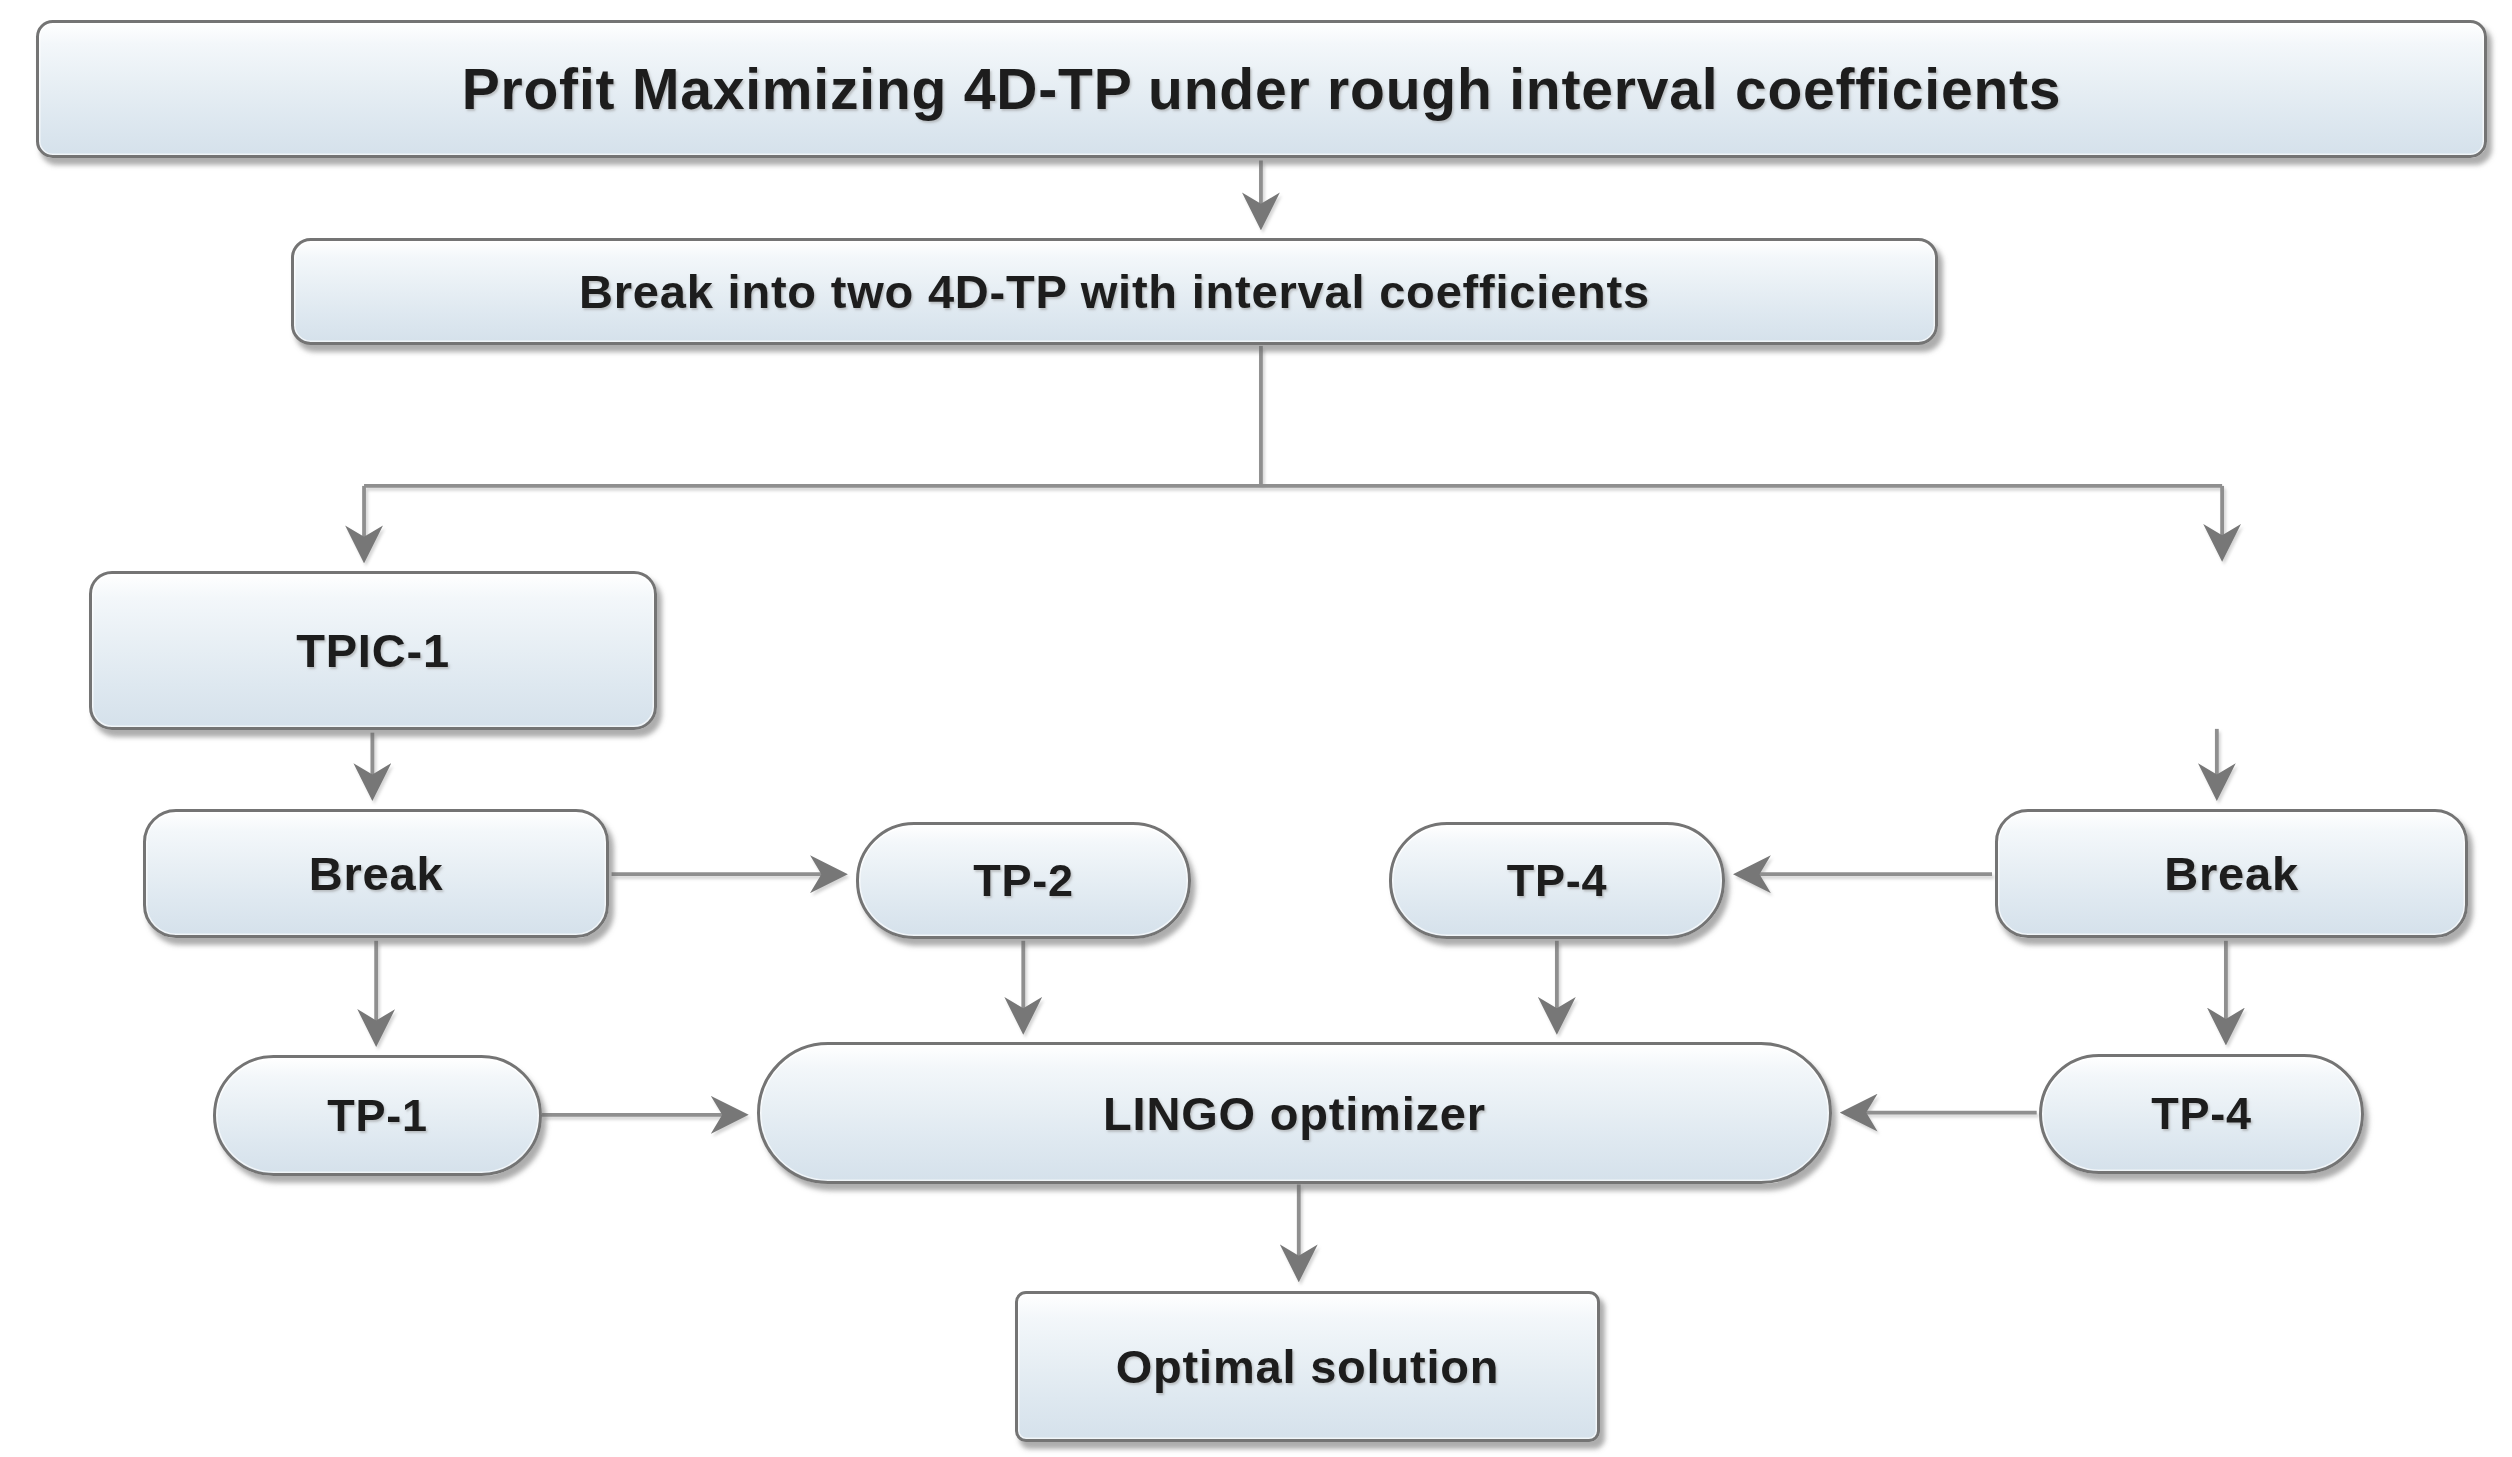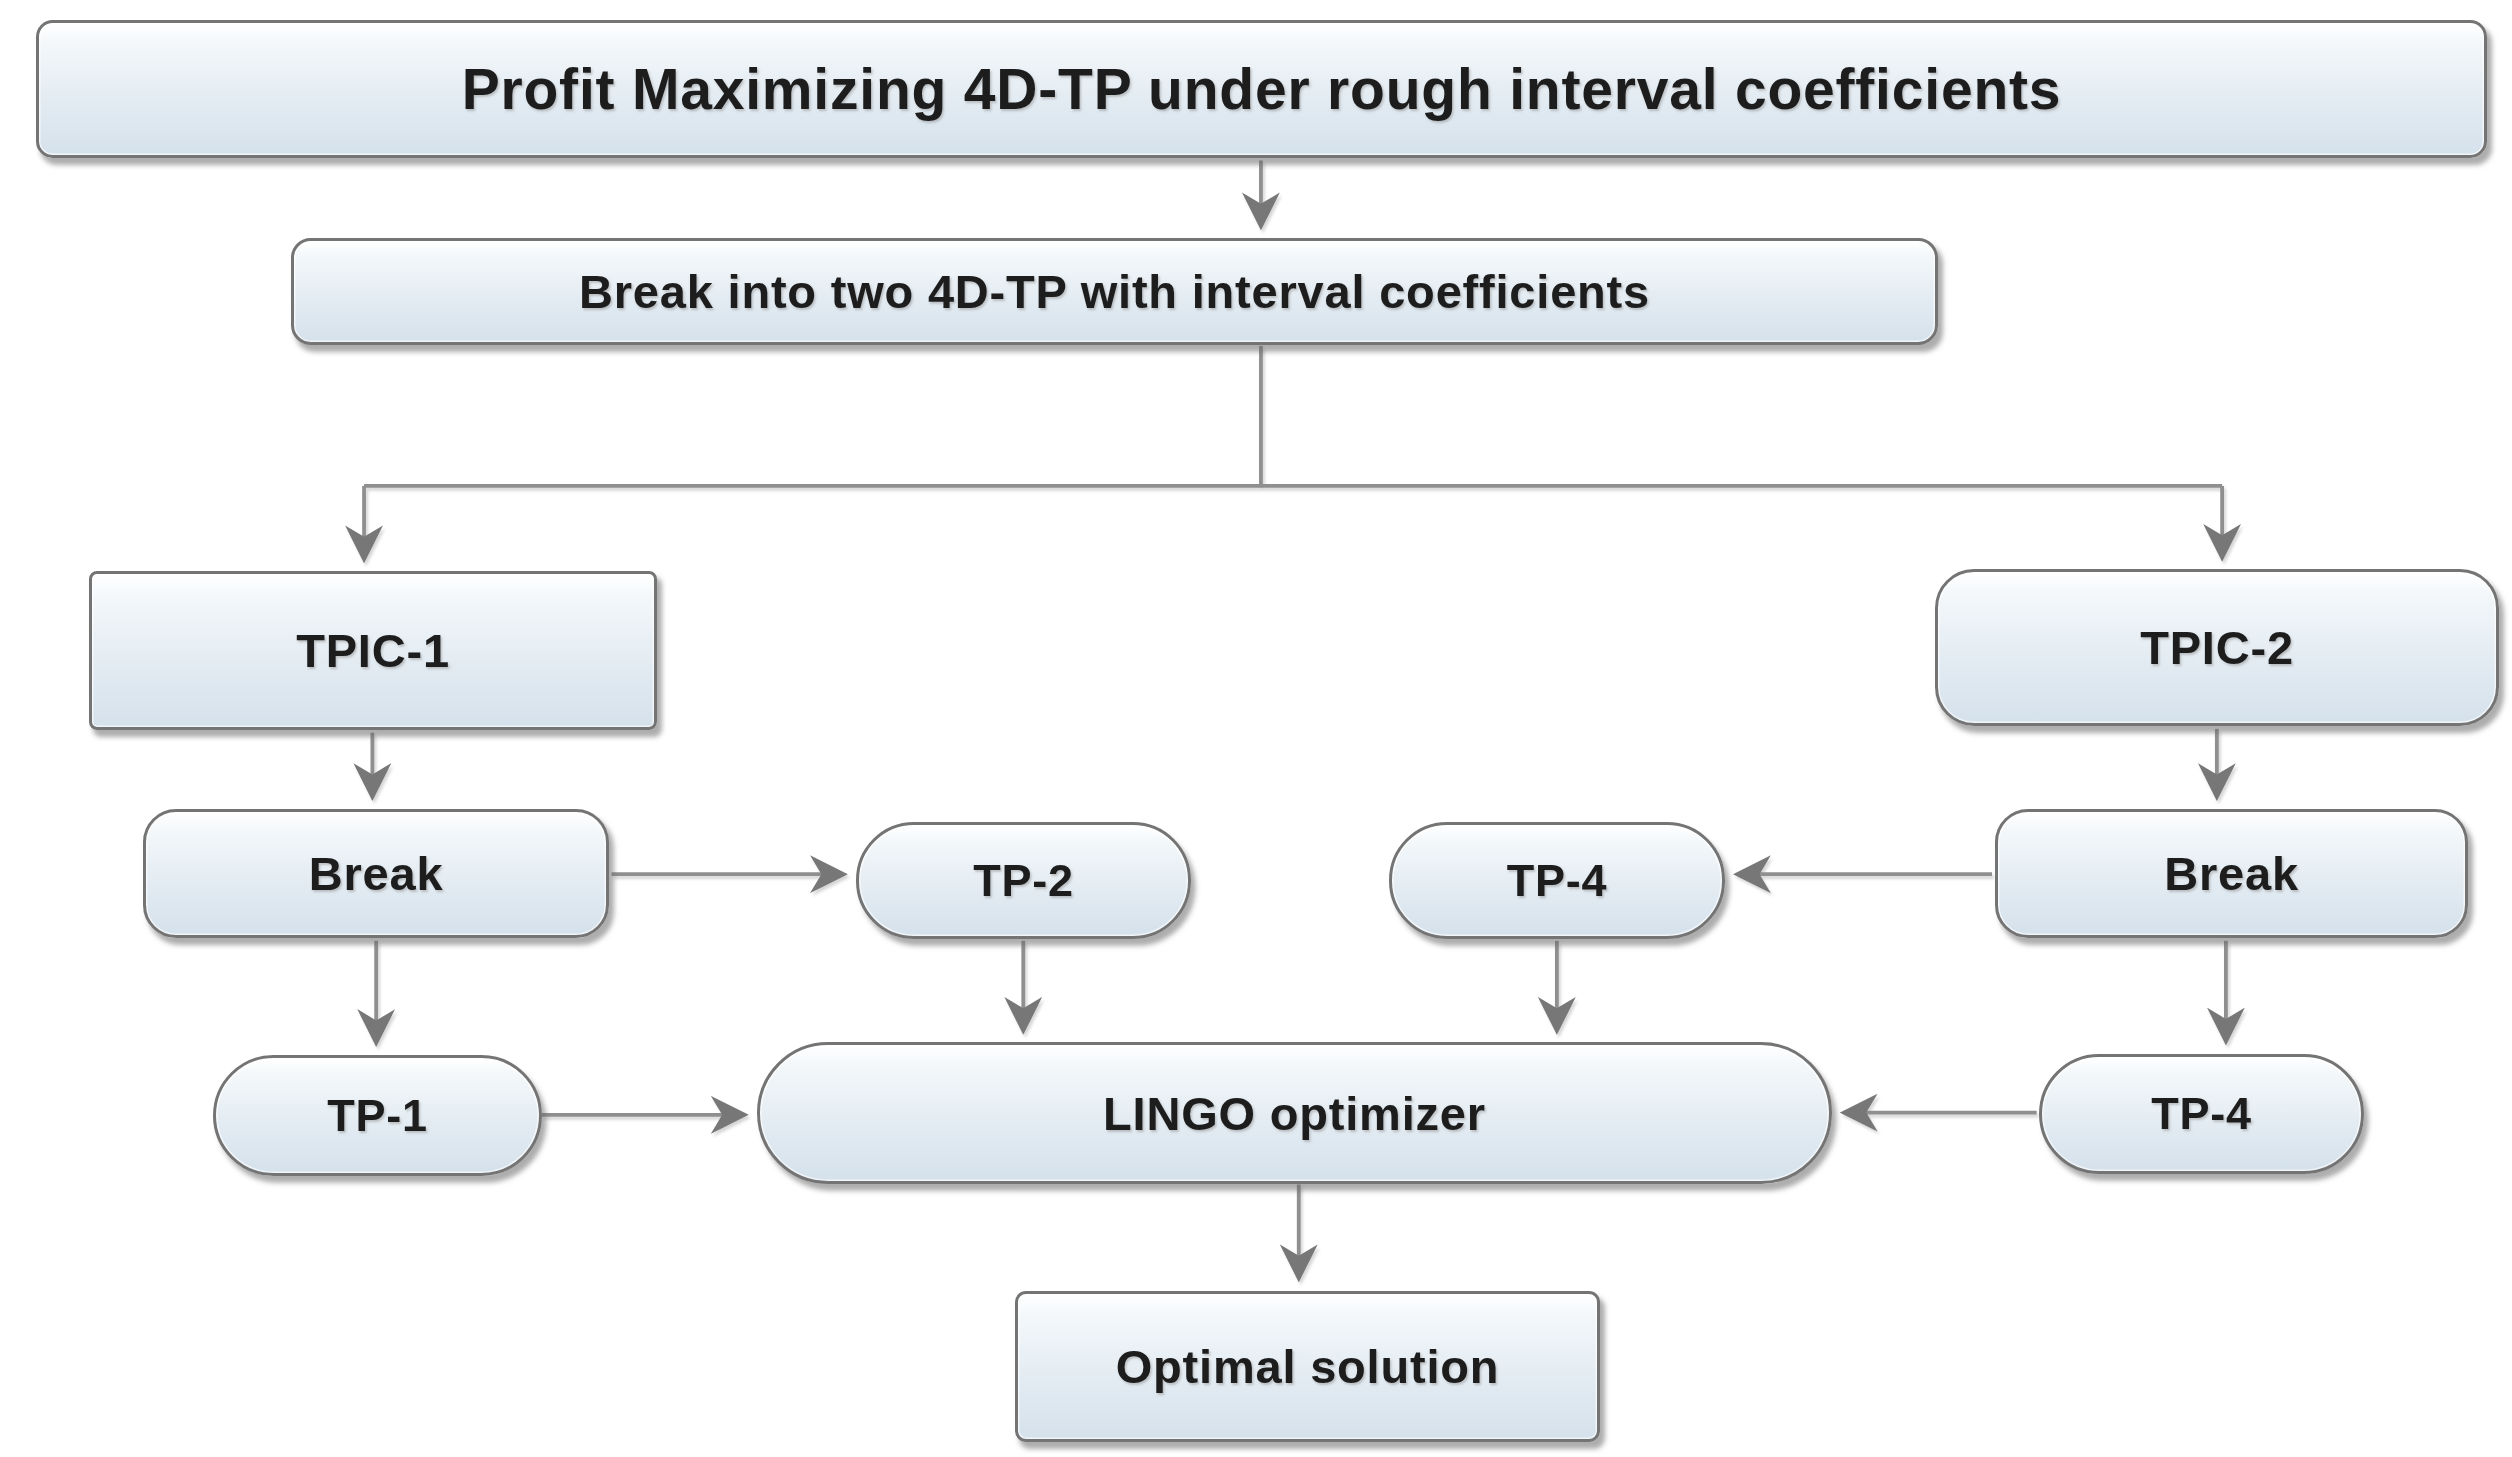--- a/index.html
+++ b/index.html
@@ -83,27 +83,24 @@
   </svg>
 
   <div class="node f-title" style="left:36px; top:19.7px; width:2451px; height:138px; border-radius:16.7px;">
     <span>Profit Maximizing 4D-TP under rough interval coefficients</span>
   </div>
 
   <div class="node f-node" style="left:291px; top:238px; width:1647px; height:107px; border-radius:19.7px;">
     <span>Break into two 4D-TP with interval coefficients</span>
   </div>
 
-  <div class="node f-node" style="left:89px; top:571px; width:568px; height:159px; border-radius:8px;">
+  <div class="node f-node" style="left:89px; top:571px; width:568px; height:159px; border-radius:23px;">
     <span>TPIC-1</span>
   </div>
 
-  <div class="node f-node" style="left:1935px; top:569px; width:564px; height:157px; border-radius:39px;">
-    <span>TPIC-2</span>
-  </div>
 
   <div class="node f-node" style="left:143px; top:809px; width:466px; height:129px; border-radius:33px;">
     <span>Break</span>
   </div>
 
   <div class="node f-pill" style="left:856px; top:822px; width:335px; height:117px; border-radius:58px;">
     <span>TP-2</span>
   </div>
 
   <div class="node f-pill" style="left:1389px; top:822px; width:336px; height:117px; border-radius:58px;">

